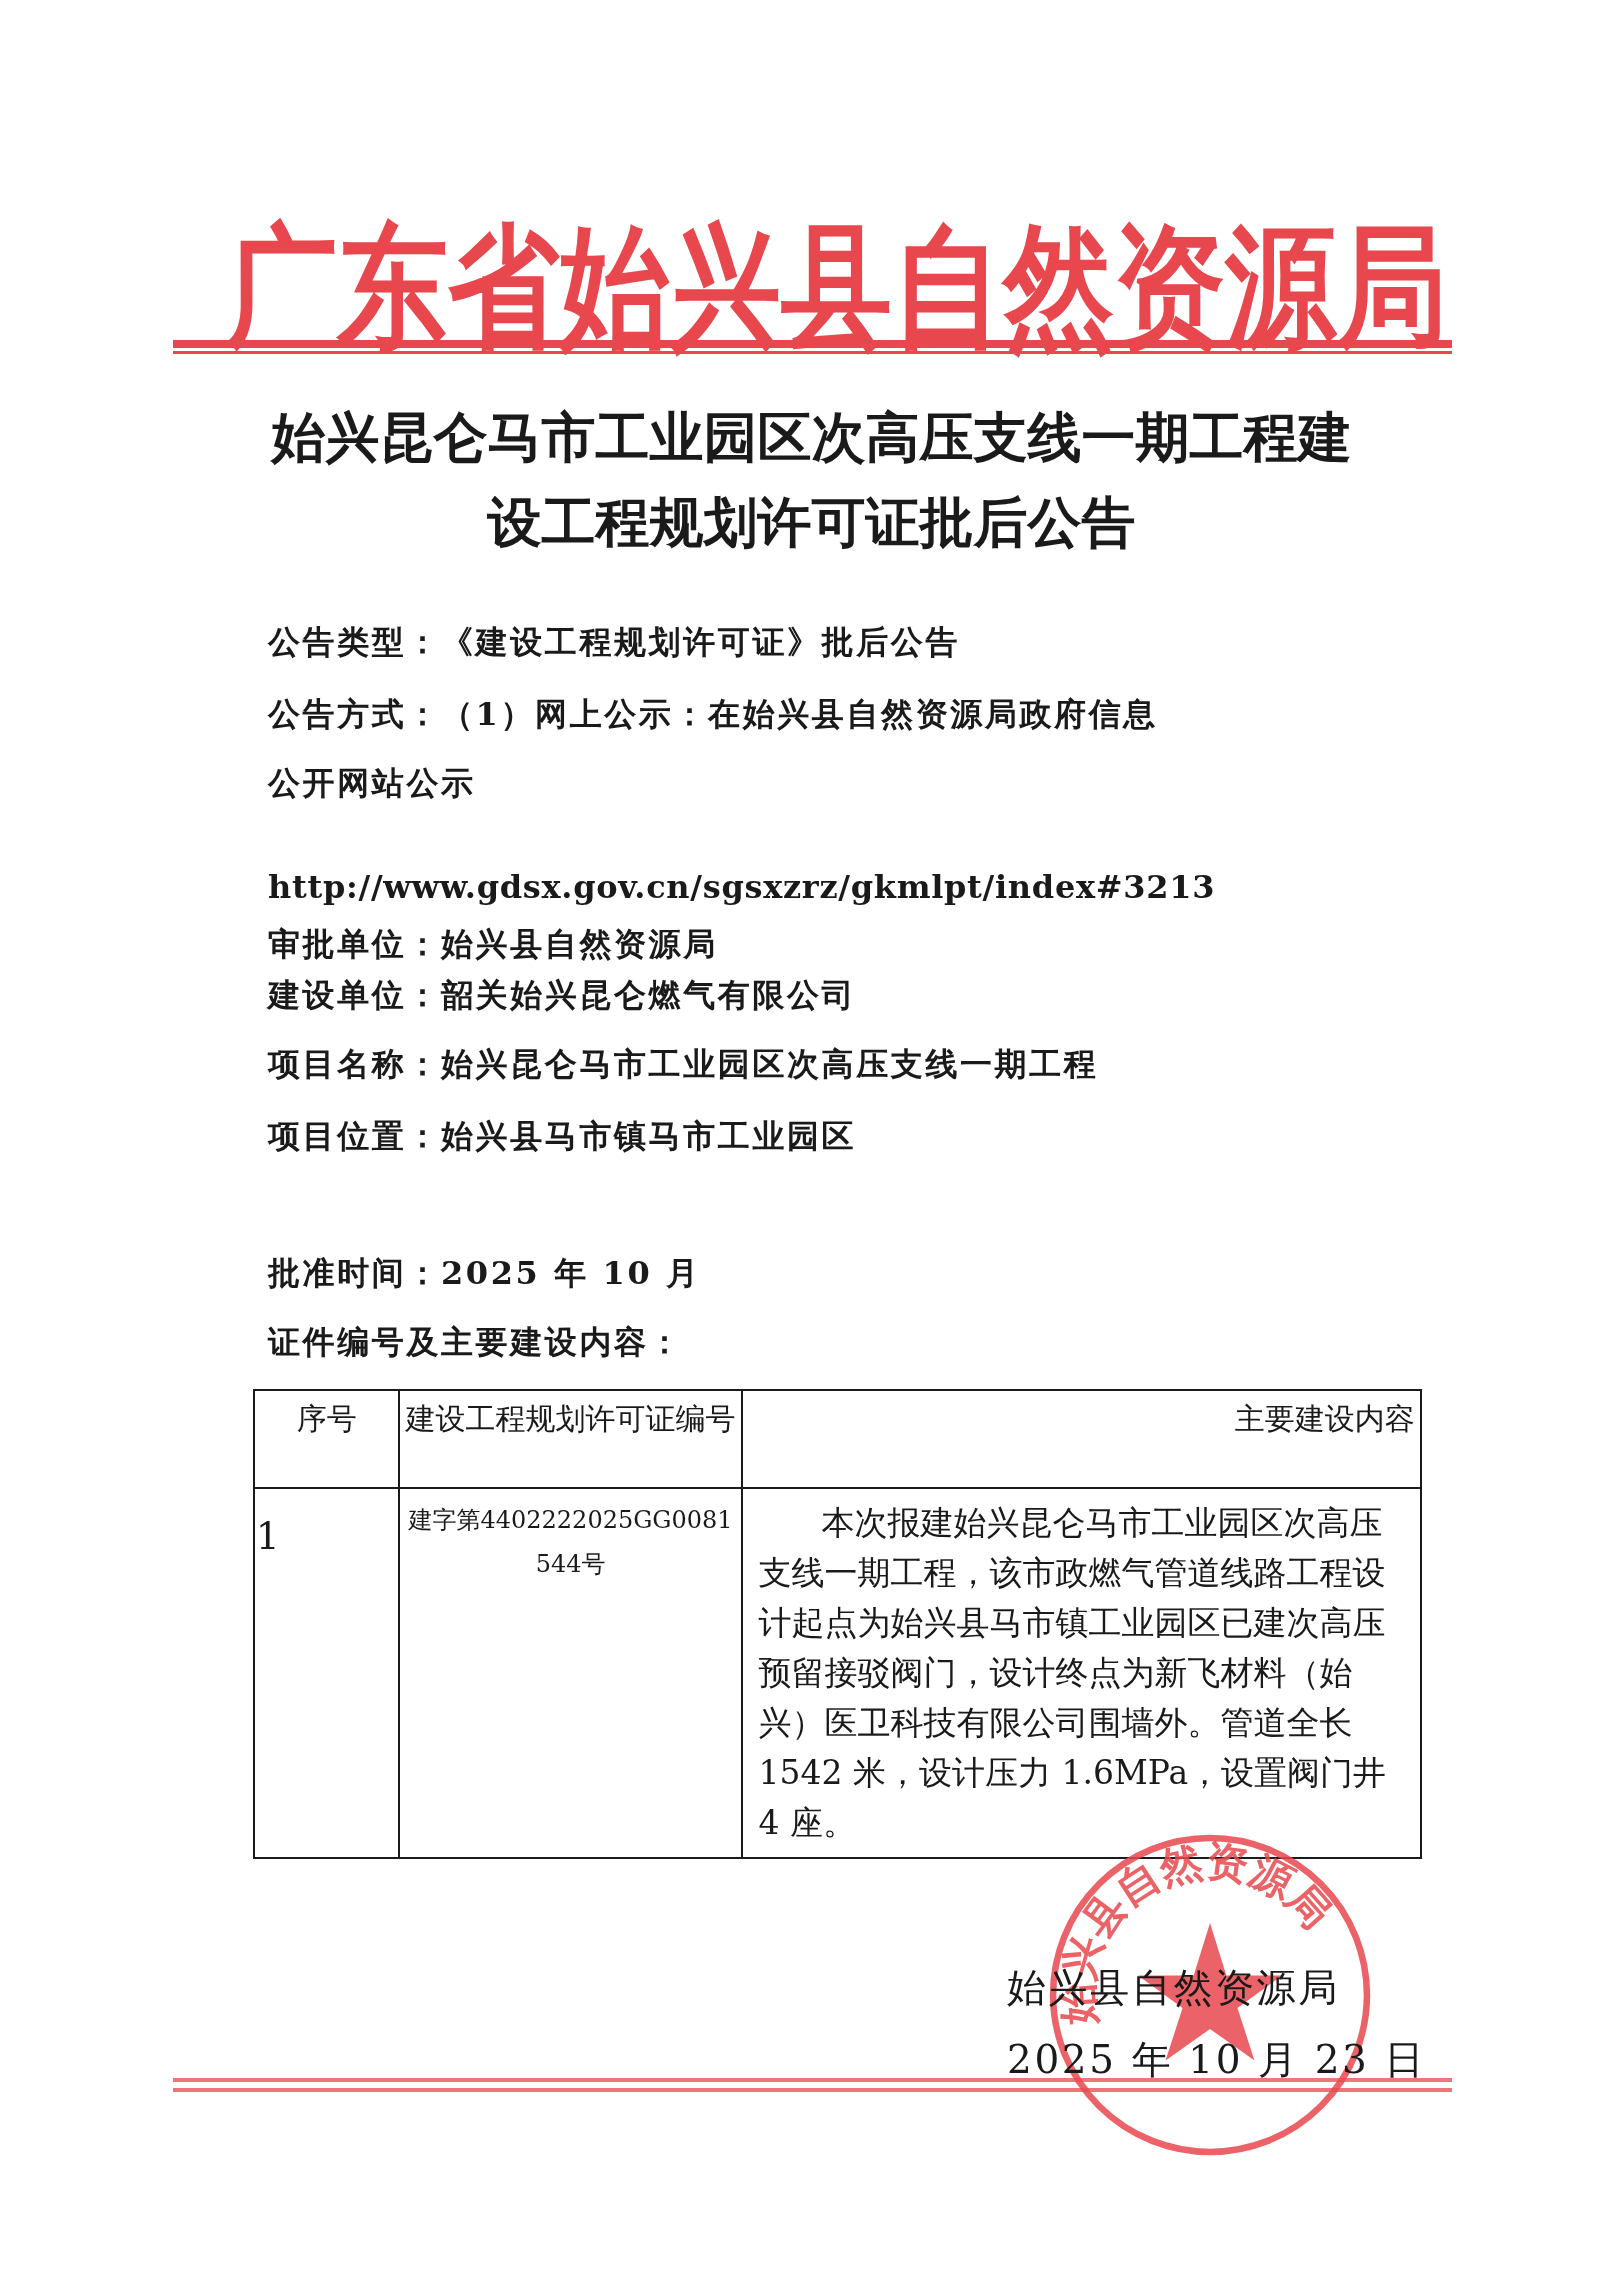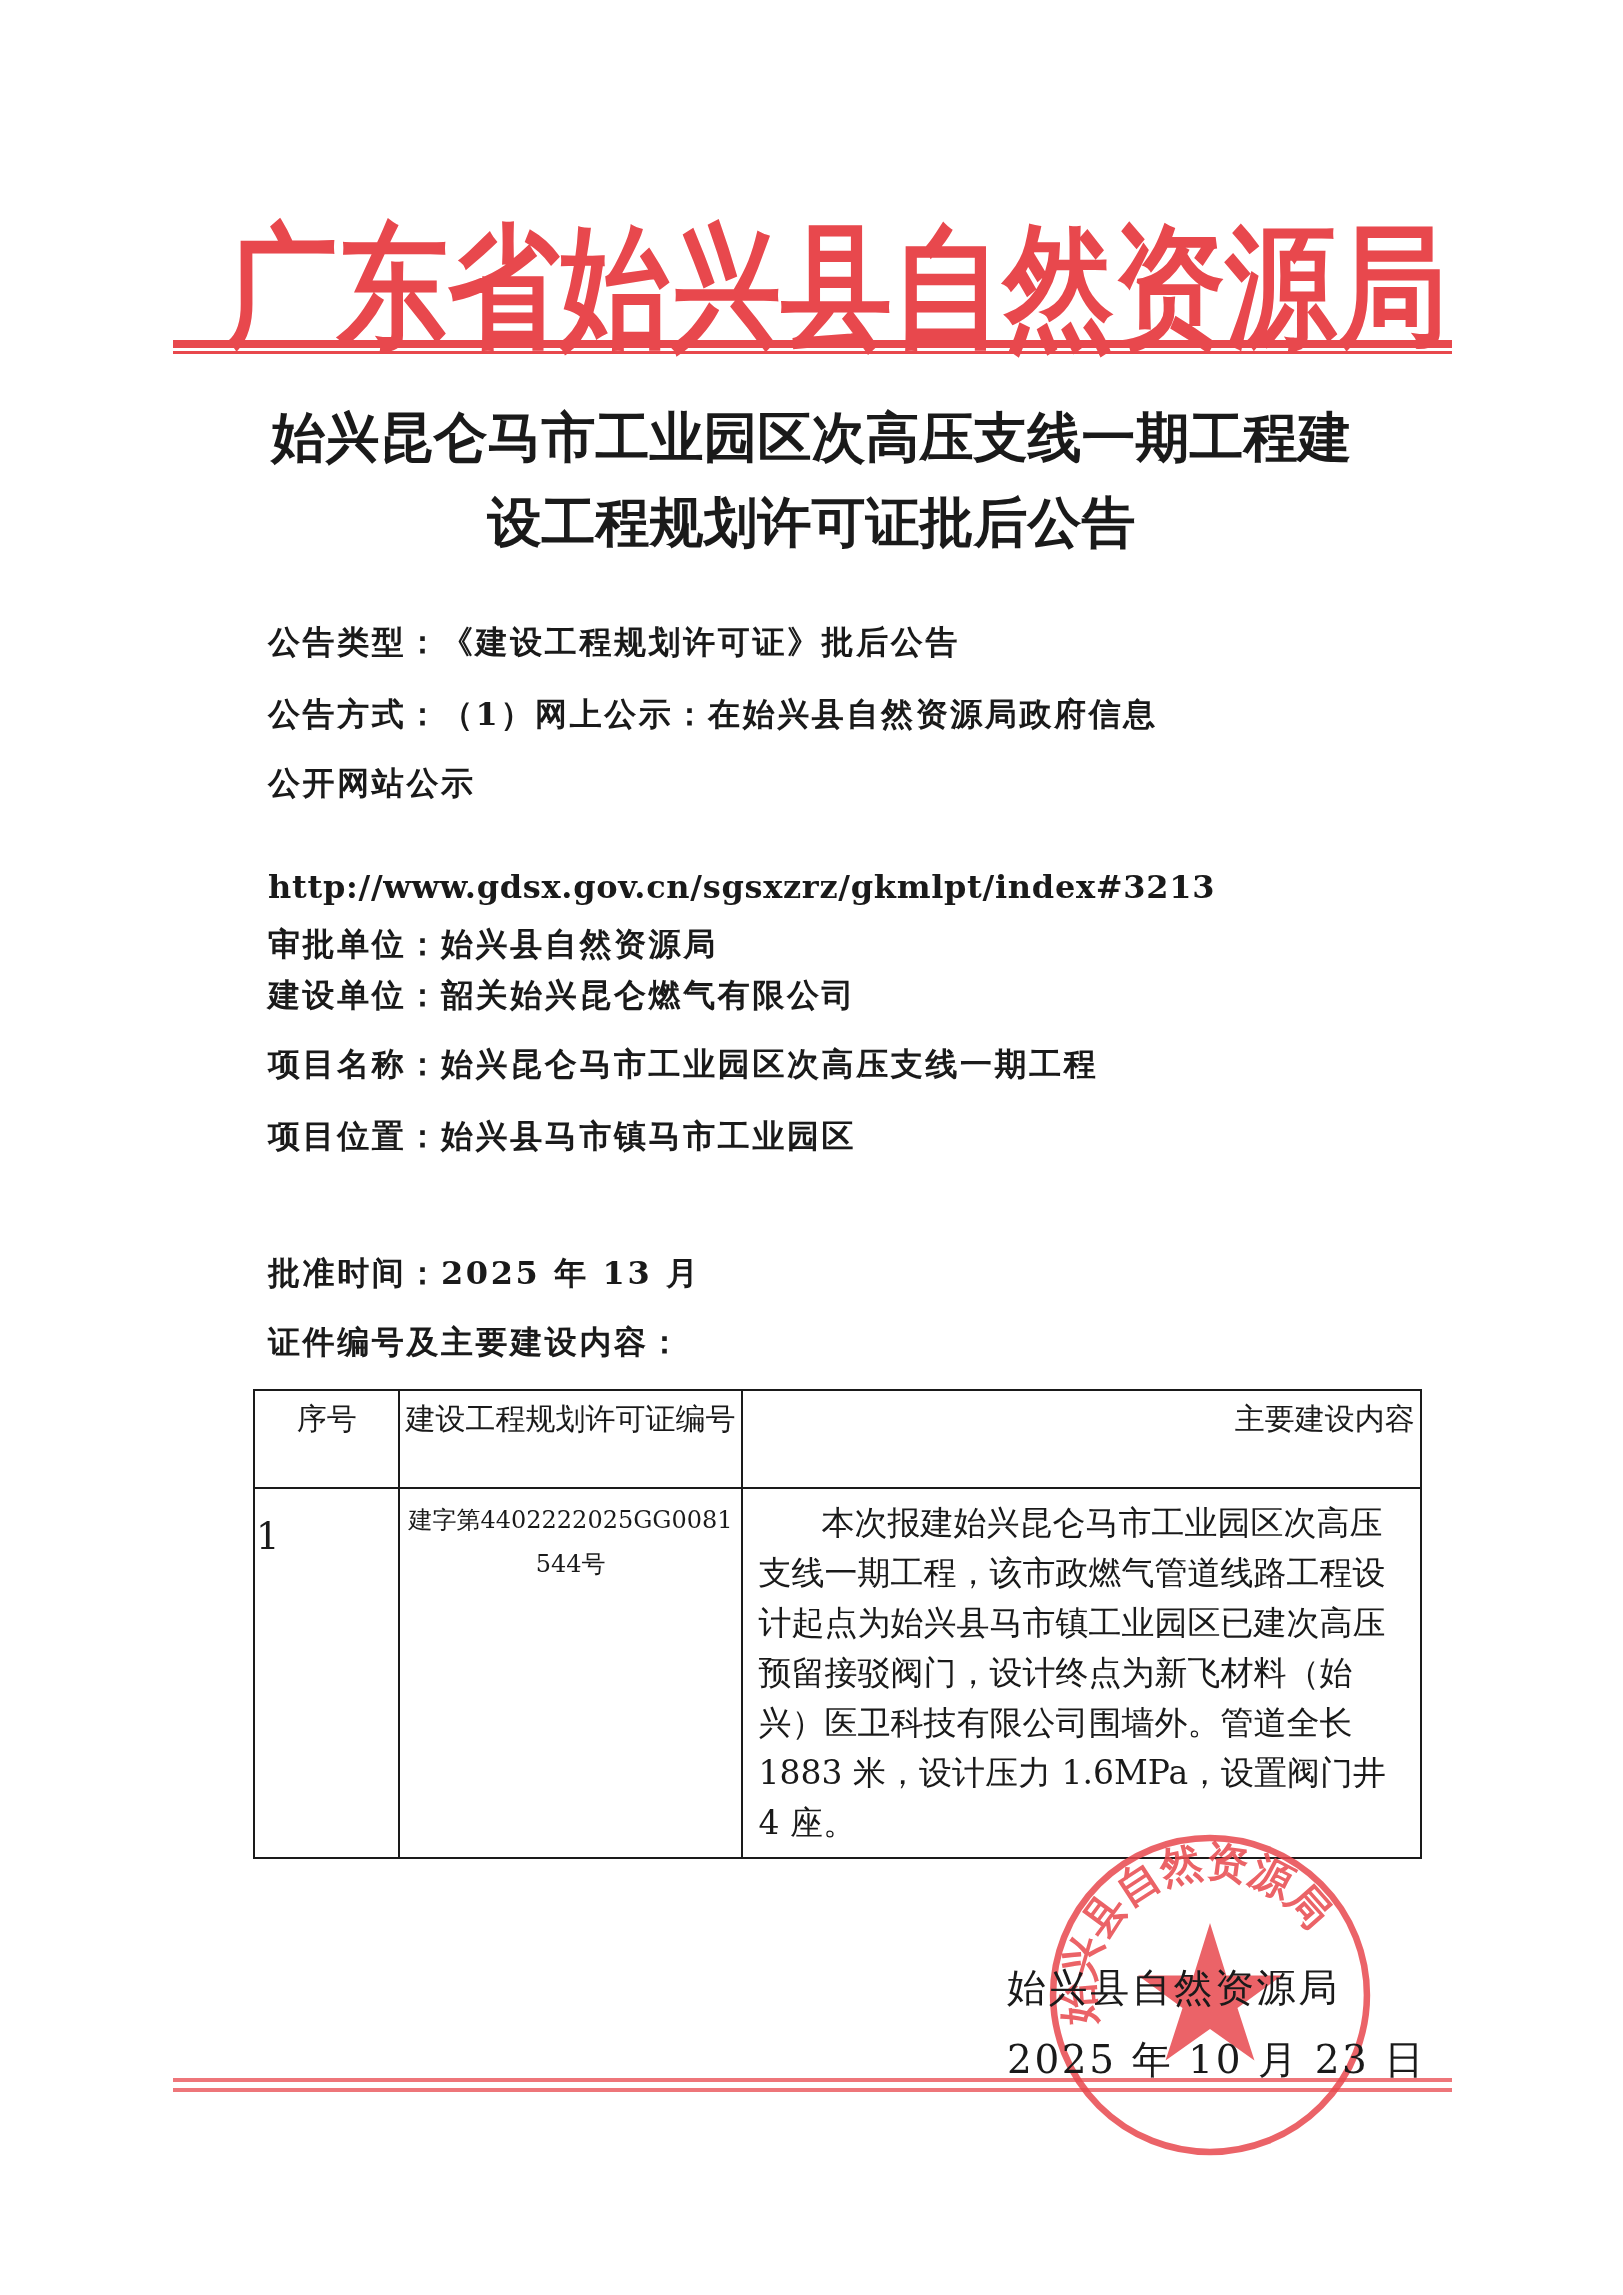--- a/index.html
+++ b/index.html
@@ -51,36 +51,36 @@
 <div class="doc-title" style="top:487px">设工程规划许可证批后公告</div>
 
 <div class="line" style="top:621px">公告类型：《建设工程规划许可证》批后公告</div>
 <div class="line" style="top:693px">公告方式：（1）网上公示：在始兴县自然资源局政府信息</div>
 <div class="line" style="top:762px">公开网站公示</div>
 <div class="line" style="top:868px; font-family:'DejaVu Serif', serif; letter-spacing:0.7px;">http://www.gdsx.gov.cn/sgsxzrz/gkmlpt/index#3213</div>
 <div class="line" style="top:923px">审批单位：始兴县自然资源局</div>
 <div class="line" style="top:974px">建设单位：韶关始兴昆仑燃气有限公司</div>
 <div class="line" style="top:1043px">项目名称：始兴昆仑马市工业园区次高压支线一期工程</div>
 <div class="line" style="top:1115px">项目位置：始兴县马市镇马市工业园区</div>
-<div class="line" style="top:1252px">批准时间：2025 年 13 月</div>
+<div class="line" style="top:1252px">批准时间：2025 年 10 月</div>
 <div class="line" style="top:1321px">证件编号及主要建设内容：</div>
 
 <table class="main">
   <thead>
     <tr>
       <th class="c1">序号</th>
       <th class="c2">建设工程规划许可证编号</th>
       <th class="c3">主要建设内容</th>
     </tr>
   </thead>
   <tbody>
     <tr class="body-row">
       <td class="c1 num-cell">1</td>
       <td class="c2 permit-cell">建字第4402222025GG0081544号</td>
-      <td class="content-cell">本次报建始兴昆仑马市工业园区次高压支线一期工程，该市政燃气管道线路工程设计起点为始兴县马市镇工业园区已建次高压预留接驳阀门，设计终点为新飞材料（始兴）医卫科技有限公司围墙外。管道全长 1883 米，设计压力 1.6MPa，设置阀门井 4 座。</td>
+      <td class="content-cell">本次报建始兴昆仑马市工业园区次高压支线一期工程，该市政燃气管道线路工程设计起点为始兴县马市镇工业园区已建次高压预留接驳阀门，设计终点为新飞材料（始兴）医卫科技有限公司围墙外。管道全长 1542 米，设计压力 1.6MPa，设置阀门井 4 座。</td>
     </tr>
   </tbody>
 </table>
 
 <svg class="stamp" viewBox="0 0 520 520">
   <circle cx="260" cy="260" r="240" fill="none" stroke="#e8484d" stroke-width="10" opacity="0.85"></circle>
   <polygon points="260,150 285,230 370,230 302,280 328,360 260,312 192,360 218,280 150,230 235,230" fill="#e8484d" opacity="0.85"></polygon>
   <defs>
       <path id="arc" d="M 95,330 A 180,180 0 1,1 425,330"></path>
     </defs>

